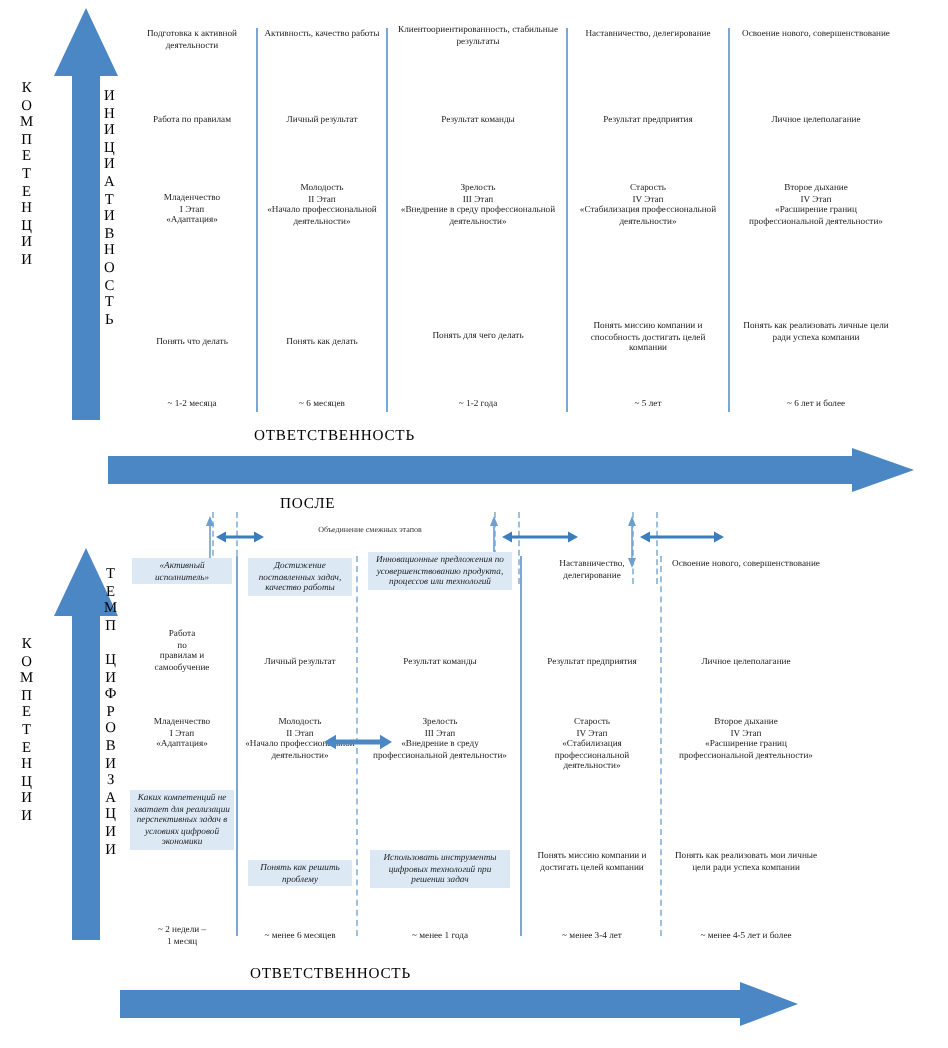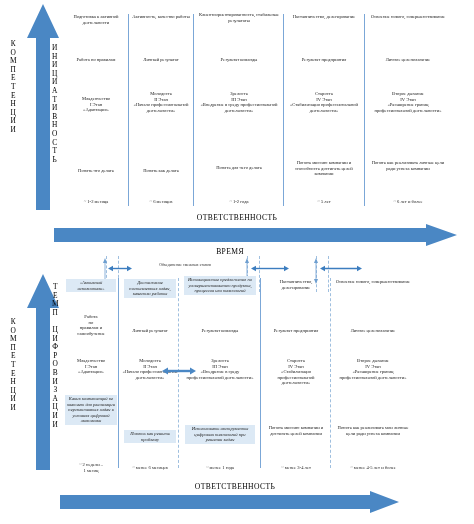--- a/index.html
+++ b/index.html
@@ -44,21 +44,21 @@
     background:#dce9f5;
     padding:1px 1px;
   }
 
   
   .harrow{position:absolute;}
 
   
   .caption{
     position:absolute;
-    text-align:center;
+    text-align:left;
     font-size:7.6px;
     letter-spacing:.4px;
     color:#000;
   }
   .caption.small{font-size:7px;letter-spacing:.2px;}
   .microtext{
     position:absolute;text-align:center;
     font-size:4px;color:#333;line-height:5px;
   }
 
@@ -150,21 +150,21 @@
 «Расширение границ профессиональной деятельности»</div>
   <div class="cell" style="left:370px;top:160px;width:76px;">Понять как реализовать личные цели ради успеха компании</div>
   <div class="cell" style="left:370px;top:199px;width:76px;">~ 6 лет и более</div>
 
   <div class="caption" style="left:127px;top:213px;width:220px;">ОТВЕТСТВЕННОСТЬ</div>
 
   <svg class="harrow" style="left:54px;top:224px;" width="404" height="22" viewBox="0 0 404 22">
     <polygon points="0,4 372,4 372,0 403,11 372,22 372,18 0,18" fill="#4A87C4"></polygon>
   </svg>
 
-  <div class="caption" style="left:140px;top:247px;width:180px;">ВРЕМЯ</div>
+  <div class="caption" style="left:140px;top:247px;width:180px;">ПОСЛЕ</div>
 
   <div class="vdash" style="left:106px;top:256px;height:36px;"></div>
   <div class="vdash" style="left:118px;top:256px;height:36px;"></div>
   <div class="vdash" style="left:247px;top:256px;height:36px;"></div>
   <div class="vdash" style="left:259px;top:256px;height:36px;"></div>
   <div class="vdash" style="left:316px;top:256px;height:36px;"></div>
   <div class="vdash" style="left:328px;top:256px;height:36px;"></div>
 
   <div class="microtext" style="left:130px;top:262px;width:110px;">Объединение смежных этапов</div>
 

